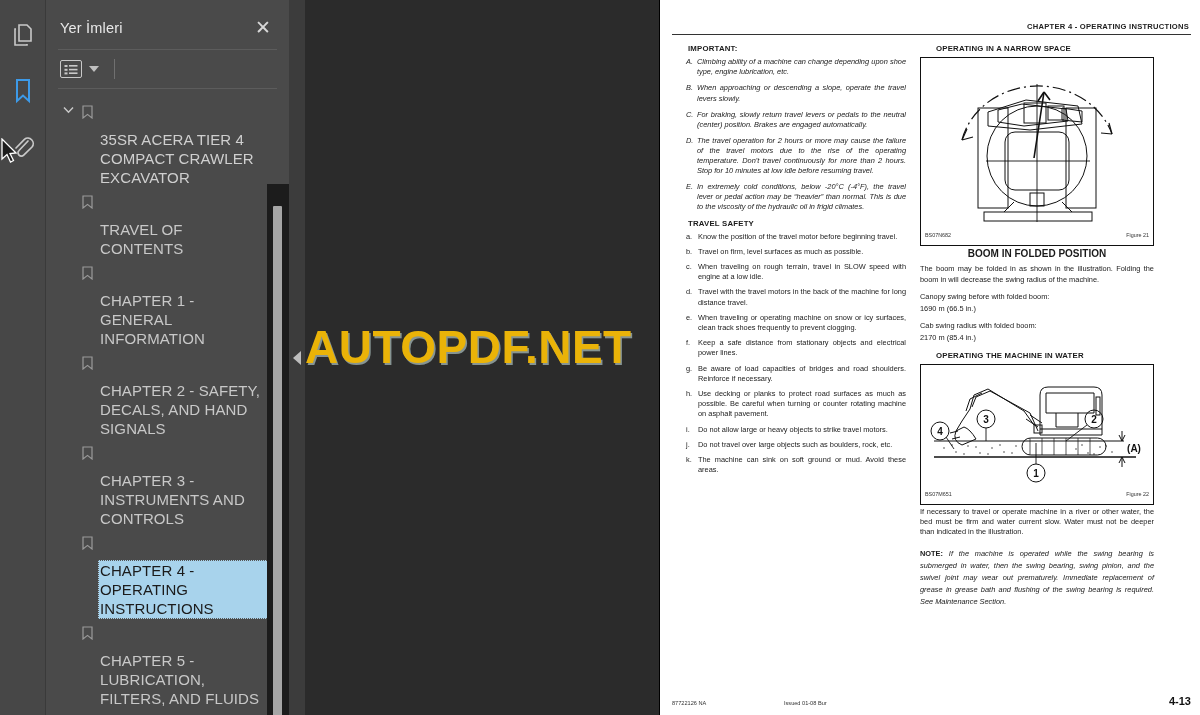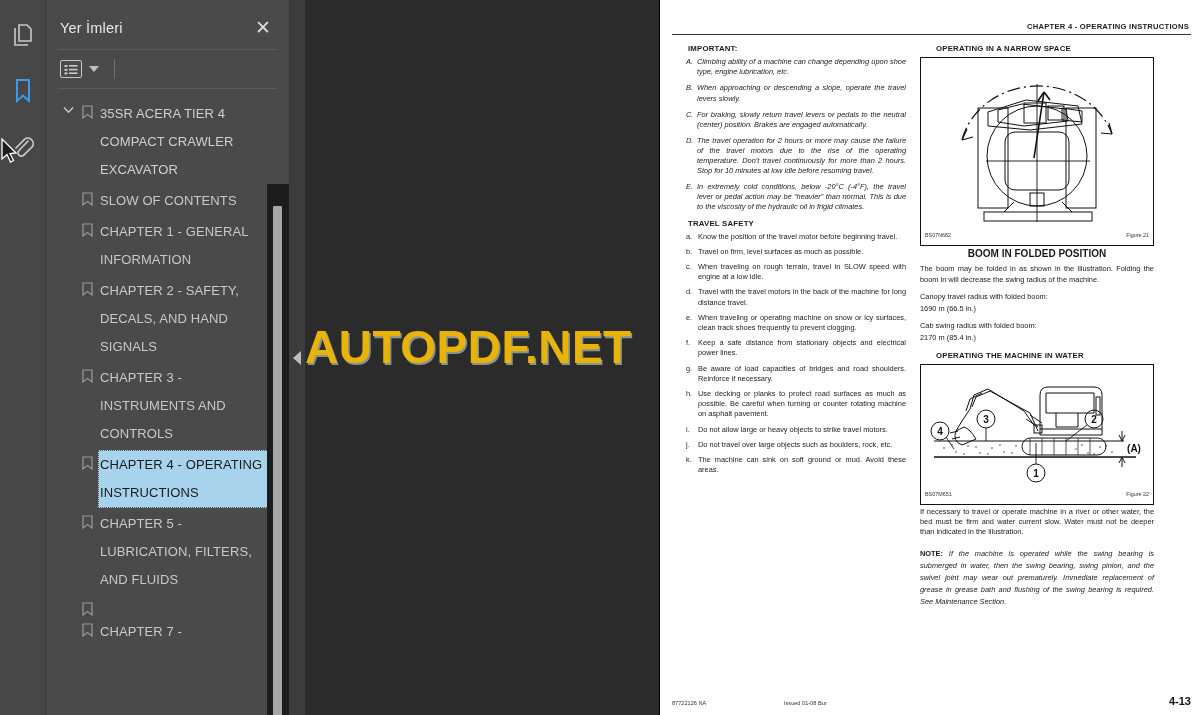--- a/index.html
+++ b/index.html
@@ -66,22 +66,22 @@
     flex: 1; overflow: hidden;
     padding: 10px 18px 0 14px; position: relative;
   }
   .bm-row { display: flex; align-items: flex-start; margin-bottom: 1px; }
   .bm-twisty {
     width: 16px; flex-shrink: 0; padding-top: 7px;
     display: flex; justify-content: center; cursor: pointer;
   }
   .bm-ico { width: 22px; flex-shrink: 0; padding-top: 6px; display: flex; justify-content: center; }
   .bm-label {
-    color: #c8c8c8; font-size: 13px; line-height: 28px;
-    cursor: pointer; padding: 1px 2px; letter-spacing: .1px;
+    color: #c8c8c8; font-size: 15px; line-height: 19px;
+    cursor: pointer; padding: 1px 2px; letter-spacing: .1px; margin-top: 30px;
   }
   .bm-row.root .bm-label { color: #cfcfcf; }
   .bm-row.selected .bm-label {
     background: #a8d3ec; color: #1b1b1b;
     outline: 1px dotted #555; outline-offset: -1px;
   }
   .bm-scrollbar {
     position: absolute; right: 0px; top: 95px;
     width: 22px; height: 620px; background: #1c1c1c;
   }
@@ -242,21 +242,21 @@
         <span class="bm-label">35SR ACERA TIER 4 COMPACT CRAWLER EXCAVATOR</span>
       </div>
 
       <div class="bm-row">
         <span class="bm-twisty"></span>
         <span class="bm-ico">
           <svg width="11" height="14" viewBox="0 0 11 14">
               <path d="M1 1 H10 V13 L5.5 9.4 L1 13 Z" stroke="#9a9a9a" stroke-width="1.2" fill="none"></path>
             </svg>
         </span>
-        <span class="bm-label">SLOW OF CONTENTS</span>
+        <span class="bm-label">TRAVEL OF CONTENTS</span>
       </div>
 
       <div class="bm-row">
         <span class="bm-twisty"></span>
         <span class="bm-ico">
           <svg width="11" height="14" viewBox="0 0 11 14">
               <path d="M1 1 H10 V13 L5.5 9.4 L1 13 Z" stroke="#9a9a9a" stroke-width="1.2" fill="none"></path>
             </svg>
         </span>
         <span class="bm-label">CHAPTER 1 - GENERAL INFORMATION</span>
@@ -457,21 +457,21 @@
                 </g>
               </svg>
               <div class="fig-meta">
                 <span>BS07N682</span>
                 <span>Figure 21</span>
               </div>
             </div>
             <div class="fig-cap">BOOM IN FOLDED POSITION</div>
 
             <div class="para">The boom may be folded in as shown in the illustration. Folding the boom in will decrease the swing radius of the machine.</div>
-            <div class="para" style="margin-bottom:2px">Canopy travel radius with folded boom:</div>
+            <div class="para" style="margin-bottom:2px">Canopy swing before with folded boom:</div>
             <div class="para">1690 m (66.5 in.)</div>
             <div class="para" style="margin-bottom:2px">Cab swing radius with folded boom:</div>
             <div class="para">2170 m (85.4 in.)</div>
 
             <div class="h-bold">OPERATING THE MACHINE IN WATER</div>
 
             <div class="fig-box">
               <svg width="100%" height="118" viewBox="0 0 222 118">
                 <g stroke="#111" fill="none" stroke-width="1">
 

